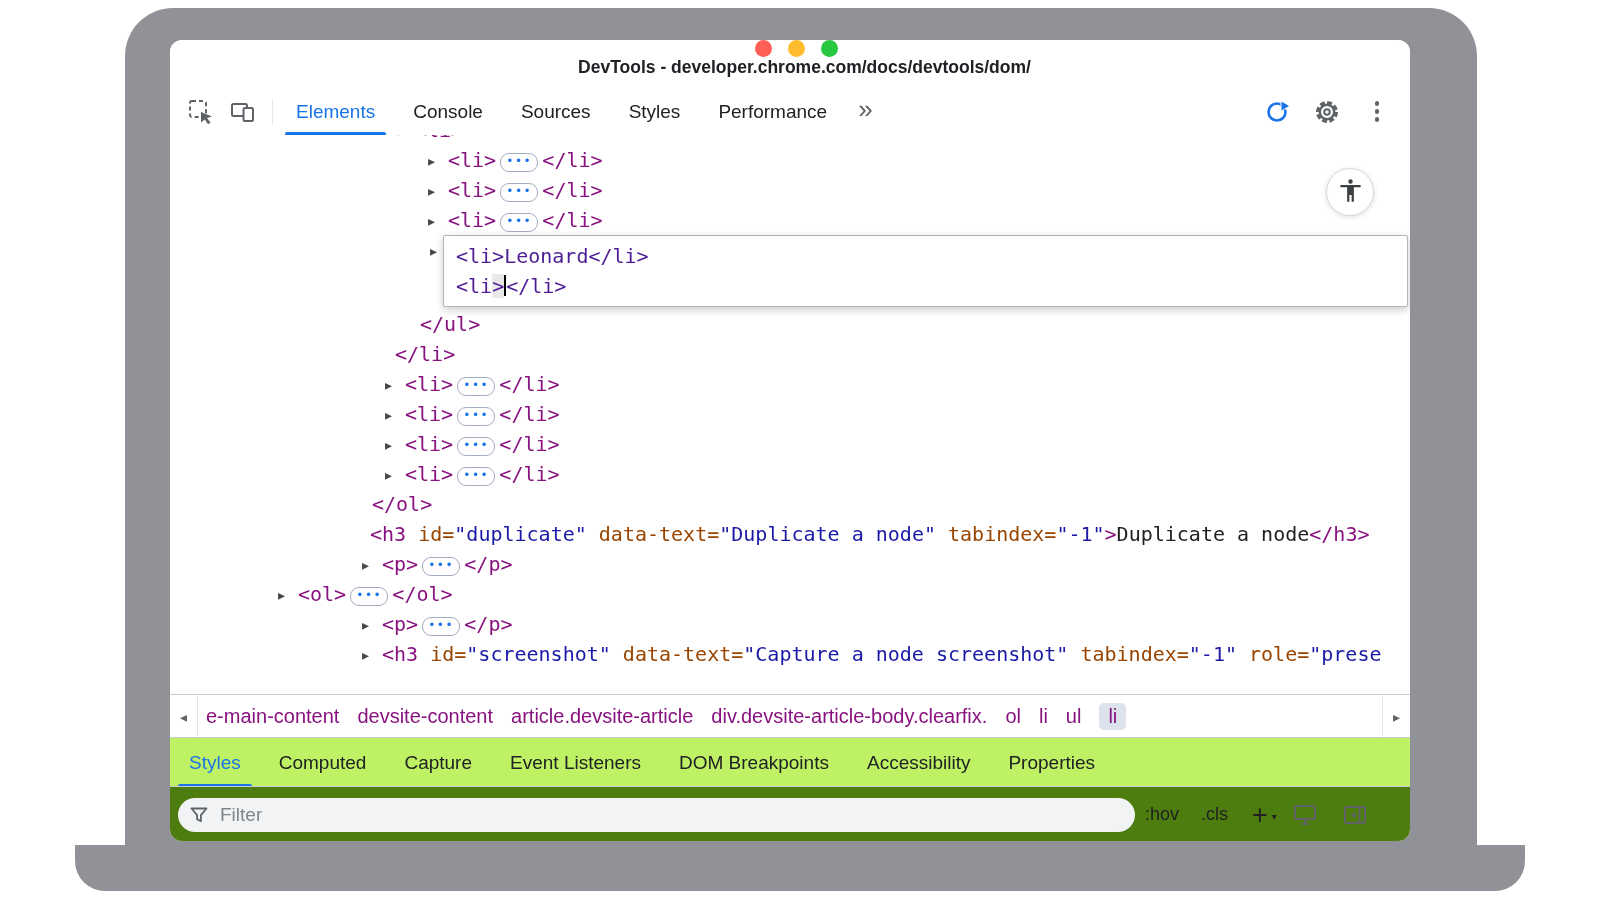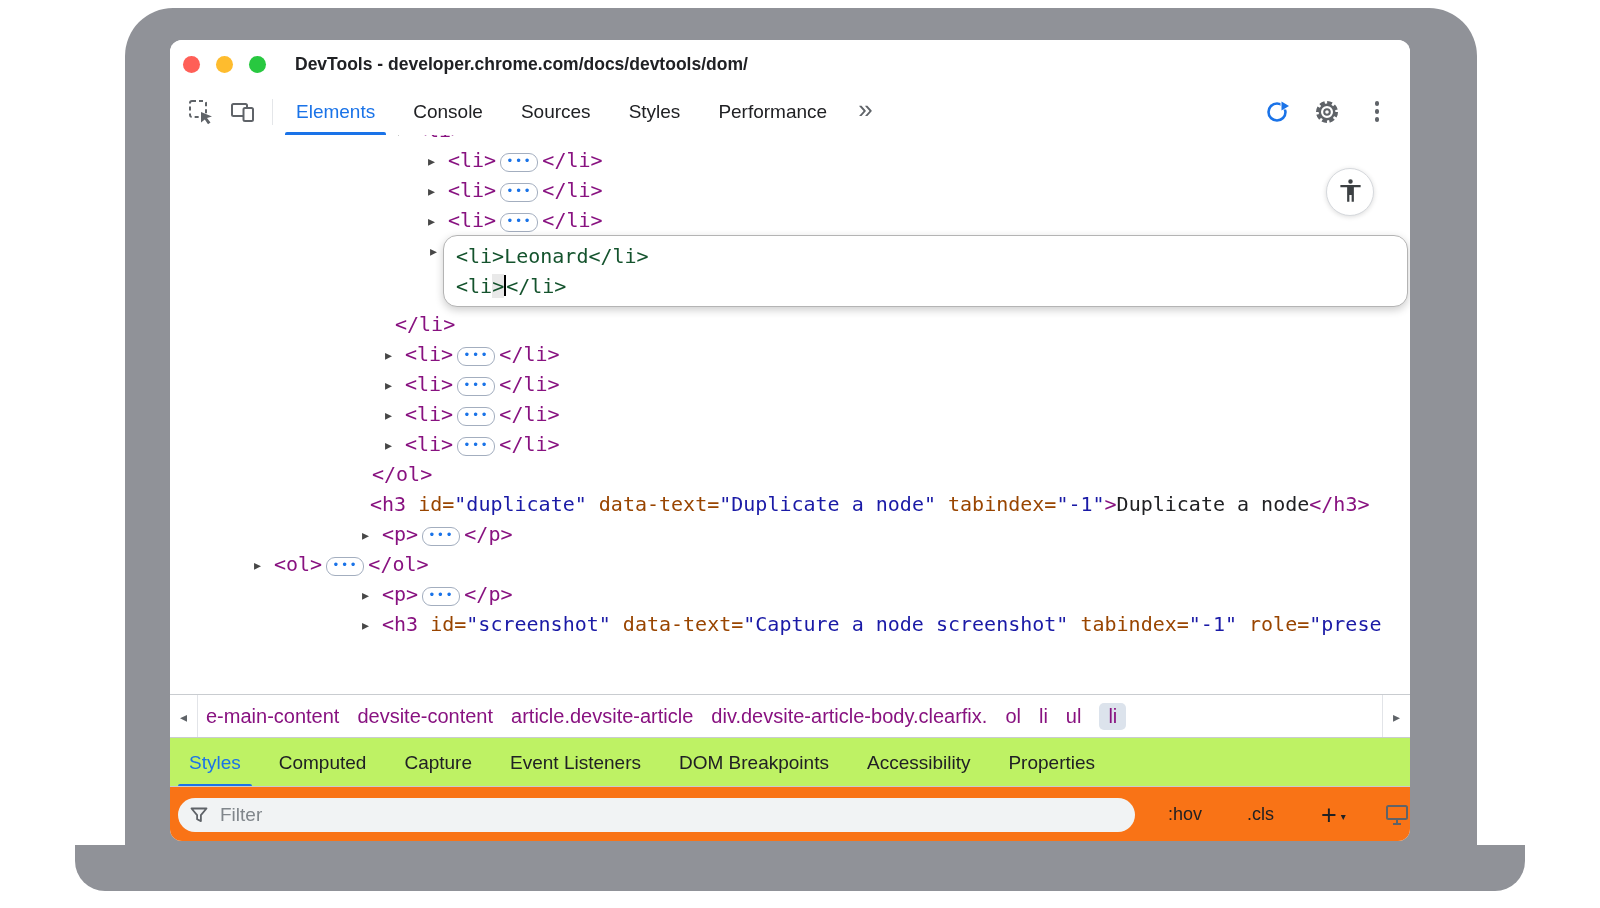--- a/index.html
+++ b/index.html
@@ -11,21 +11,21 @@
          border-radius:48px 48px 0 0;}
   .base{position:absolute;left:75px;top:845px;width:1450px;height:46px;background:#909298;
         border-radius:0 0 30px 30px;}
 
   
   .window{position:absolute;left:170px;top:40px;width:1240px;height:801px;background:#fff;
           border-radius:12px;overflow:hidden;color:#202124;}
 
   
   .titlebar{position:absolute;left:0;top:0;right:0;height:48px;display:flex;align-items:center;
-            border-bottom:1px solid #f1f1f1;background:#fff;}
+            border-bottom:1px solid #f1f1f1;background:#fff;flex-direction:column;}
   .lights{display:flex;gap:16px;margin-left:13px;}
   .light{width:17px;height:17px;border-radius:50%;}
   .l-red{background:#ff5f57}.l-yellow{background:#febc2e}.l-green{background:#28c840}
   .wtitle{margin-left:29px;font-size:17.5px;font-weight:700;color:#202124;}
 
   
   .toolbar{position:absolute;top:48px;left:0;right:0;height:47px;border-bottom:1px solid #cacdd1;
            display:flex;align-items:center;background:#fff;}
   .tbicon{width:26px;height:26px;display:flex;align-items:center;justify-content:center;flex:none;}
   .i-inspect{margin-left:18px}.i-device{margin-left:16px}
@@ -46,22 +46,22 @@
   .trow{height:30px;line-height:30px;white-space:nowrap;}
   .trow.clip{margin-top:-20px;}
   .trow.editrow{height:74px;position:relative;}
   .arrow{display:inline-block;width:20px;color:#474747;font-size:14px;vertical-align:1px;
          font-family:"DejaVu Sans",sans-serif;}
   .tk-tag{color:#881280}.tk-attr{color:#994500}.tk-val{color:#1a1aa6}.tk-text{color:#202124}
   .pill{display:inline-block;margin:0 4px;padding:0 5px;height:17px;line-height:14px;
         border:1.5px solid #a3aebf;border-radius:9px;color:#1a73e8;font-size:12px;
         letter-spacing:1.5px;vertical-align:2px;background:#fff;}
   .editbox{position:absolute;left:273px;top:0;width:965px;height:72px;box-sizing:border-box;
-           background:#fff;border:1px solid #b4b4b4;border-radius:14px;
-           box-shadow:0 3px 8px rgba(0,0,0,.2);padding:5px 12px;line-height:30px;color:#14532d;z-index:5;}
+           background:#fff;border:1px solid #b4b4b4;border-radius:2px;
+           box-shadow:0 3px 8px rgba(0,0,0,.2);padding:5px 12px;line-height:30px;color:#4c1d95;z-index:5;}
   .hintch{background:#e9e9e9;}
   .caret{display:inline-block;width:2px;height:21px;background:#000;vertical-align:-3px;}
 
   
   .a11y{position:absolute;left:1156px;top:128px;width:46px;height:46px;border-radius:50%;
         background:#fff;border:1px solid #d6d9dd;box-shadow:0 1px 5px rgba(0,0,0,.14);
         display:flex;align-items:center;justify-content:center;z-index:6;}
 
   
   .crumbs{position:absolute;top:654px;left:0;right:0;height:43px;border-top:1px solid #c9ccd0;
@@ -74,21 +74,21 @@
               color:#881280;white-space:nowrap;}
   .crumb{flex:none;}
   .crumb.selected{background:#dce3ec;border-radius:5px;padding:2px 9px;}
 
   
   .paneltabs{position:absolute;top:697px;left:0;right:0;height:49px;border-top:1px solid #c9ccd0;
              display:flex;align-items:stretch;background:#bef264;}
 
   
   .filterbar{position:absolute;top:746px;left:0;right:0;height:55px;border-top:1px solid #c9ccd0;
-             display:flex;align-items:center;background:#f97316;gap:23px;}
+             display:flex;align-items:center;background:#4d7c0f;}
   .filterbox{margin-left:8px;width:957px;height:34px;background:#f1f3f4;border-radius:17px;
              display:flex;align-items:center;padding:0 12px;box-sizing:border-box;gap:10px;flex:none;}
   .filterbox input{border:none;outline:none;background:transparent;font-size:19px;color:#202124;
                    flex:1;font-family:"Liberation Sans",sans-serif;}
   .filterbox input::placeholder{color:#80868b;}
   .toggle{font-size:18px;color:#202124;flex:none;}
   .t-hov{margin-left:10px}.t-cls{margin-left:22px}
   .plusbtn{margin-left:24px;font-size:27px;color:#202124;position:relative;flex:none;line-height:20px;}
   .plus-caret{position:absolute;right:-9px;bottom:-2px;font-size:10px;color:#202124;}
   .fb-icon{margin-left:24px;width:26px;height:26px;display:flex;align-items:center;
@@ -163,29 +163,30 @@
 
     <div class="domtree">
         <div class="trow clip" style="padding-left: 225px;"><span class="arrow">▾</span><span class="tk-tag">&lt;li&gt;</span></div>
         <div class="trow" style="padding-left: 258px;"><span class="arrow">▸</span><span class="tk-tag">&lt;li&gt;</span><span class="pill">•••</span><span class="tk-tag">&lt;/li&gt;</span></div>
         <div class="trow" style="padding-left: 258px;"><span class="arrow">▸</span><span class="tk-tag">&lt;li&gt;</span><span class="pill">•••</span><span class="tk-tag">&lt;/li&gt;</span></div>
         <div class="trow" style="padding-left: 258px;"><span class="arrow">▸</span><span class="tk-tag">&lt;li&gt;</span><span class="pill">•••</span><span class="tk-tag">&lt;/li&gt;</span></div>
         <div class="trow editrow" style="padding-left: 260px;"><span class="arrow">▸</span><div class="editbox">
             <div>&lt;li&gt;Leonard&lt;/li&gt;</div>
             <div><span>&lt;li</span><span class="hintch">&gt;</span><span class="caret"></span><span>&lt;/li&gt;</span></div>
           </div></div>
+        <div class="trow" style="padding-left: 250px;"><span class="tk-tag">&lt;/ul&gt;</span></div>
         <div class="trow" style="padding-left: 225px;"><span class="tk-tag">&lt;/li&gt;</span></div>
         <div class="trow" style="padding-left: 215px;"><span class="arrow">▸</span><span class="tk-tag">&lt;li&gt;</span><span class="pill">•••</span><span class="tk-tag">&lt;/li&gt;</span></div>
         <div class="trow" style="padding-left: 215px;"><span class="arrow">▸</span><span class="tk-tag">&lt;li&gt;</span><span class="pill">•••</span><span class="tk-tag">&lt;/li&gt;</span></div>
         <div class="trow" style="padding-left: 215px;"><span class="arrow">▸</span><span class="tk-tag">&lt;li&gt;</span><span class="pill">•••</span><span class="tk-tag">&lt;/li&gt;</span></div>
         <div class="trow" style="padding-left: 215px;"><span class="arrow">▸</span><span class="tk-tag">&lt;li&gt;</span><span class="pill">•••</span><span class="tk-tag">&lt;/li&gt;</span></div>
         <div class="trow" style="padding-left: 202px;"><span class="tk-tag">&lt;/ol&gt;</span></div>
         <div class="trow" style="padding-left: 200px;"><span class="tk-tag">&lt;h3 </span><span class="tk-attr">id=</span><span class="tk-val">"duplicate"</span><span class="tk-tag"> </span><span class="tk-attr">data-text=</span><span class="tk-val">"Duplicate a node"</span><span class="tk-tag"> </span><span class="tk-attr">tabindex=</span><span class="tk-val">"-1"</span><span class="tk-tag">&gt;</span><span class="tk-text">Duplicate a node</span><span class="tk-tag">&lt;/h3&gt;</span></div>
         <div class="trow" style="padding-left: 192px;"><span class="arrow">▸</span><span class="tk-tag">&lt;p&gt;</span><span class="pill">•••</span><span class="tk-tag">&lt;/p&gt;</span></div>
-        <div class="trow" style="padding-left: 84px;"><span class="arrow">▸</span><span class="tk-tag">&lt;ol&gt;</span><span class="pill">•••</span><span class="tk-tag">&lt;/ol&gt;</span></div>
+        <div class="trow" style="padding-left: 108px;"><span class="arrow">▸</span><span class="tk-tag">&lt;ol&gt;</span><span class="pill">•••</span><span class="tk-tag">&lt;/ol&gt;</span></div>
         <div class="trow" style="padding-left: 192px;"><span class="arrow">▸</span><span class="tk-tag">&lt;p&gt;</span><span class="pill">•••</span><span class="tk-tag">&lt;/p&gt;</span></div>
         <div class="trow" style="padding-left: 192px;"><span class="arrow">▸</span><span class="tk-tag">&lt;h3 </span><span class="tk-attr">id=</span><span class="tk-val">"screenshot"</span><span class="tk-tag"> </span><span class="tk-attr">data-text=</span><span class="tk-val">"Capture a node screenshot"</span><span class="tk-tag"> </span><span class="tk-attr">tabindex=</span><span class="tk-val">"-1"</span><span class="tk-tag"> </span><span class="tk-attr">role=</span><span class="tk-val">"prese</span></div>
       </div>
 
     <div class="a11y">
       <span>
         <svg width="27" height="27" viewBox="0 0 24 24">
           <path fill="#3c4043" d="M12 2a2 2 0 1 1-.001 4.001A2 2 0 0 1 12 2zm9 7h-6v13h-2v-6h-2v6H9V9H3V7h18v2z"></path>
         </svg>
       </span>

